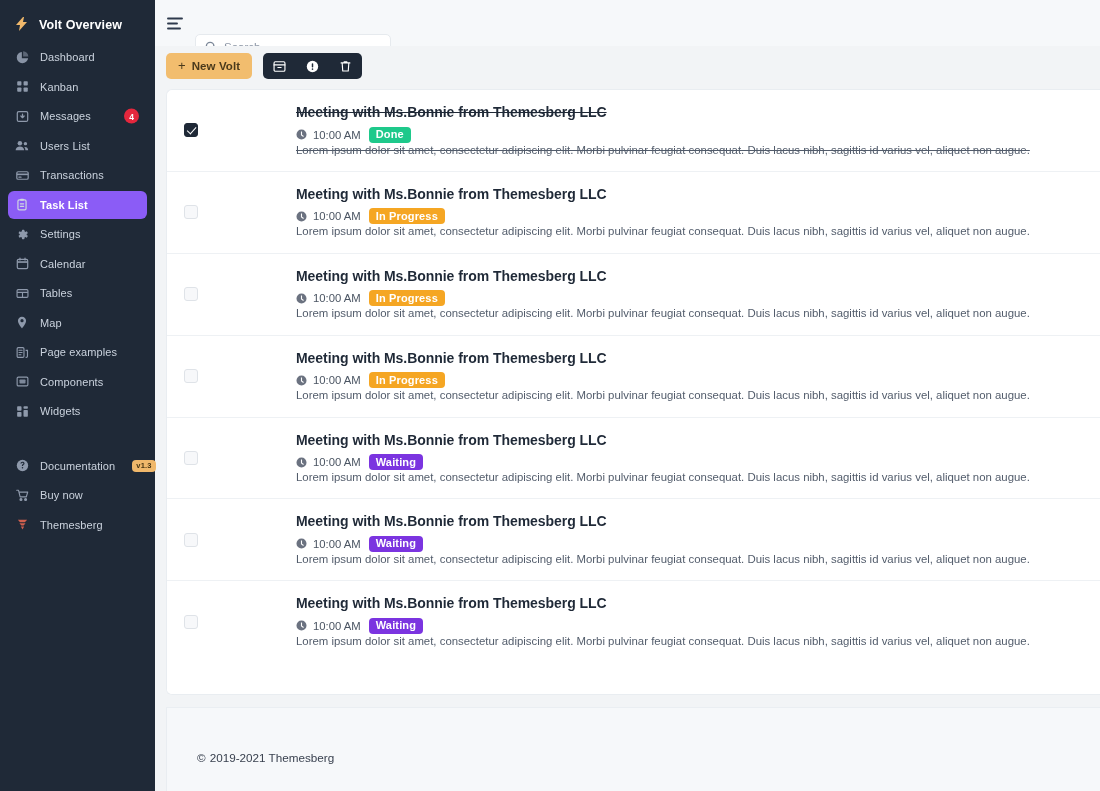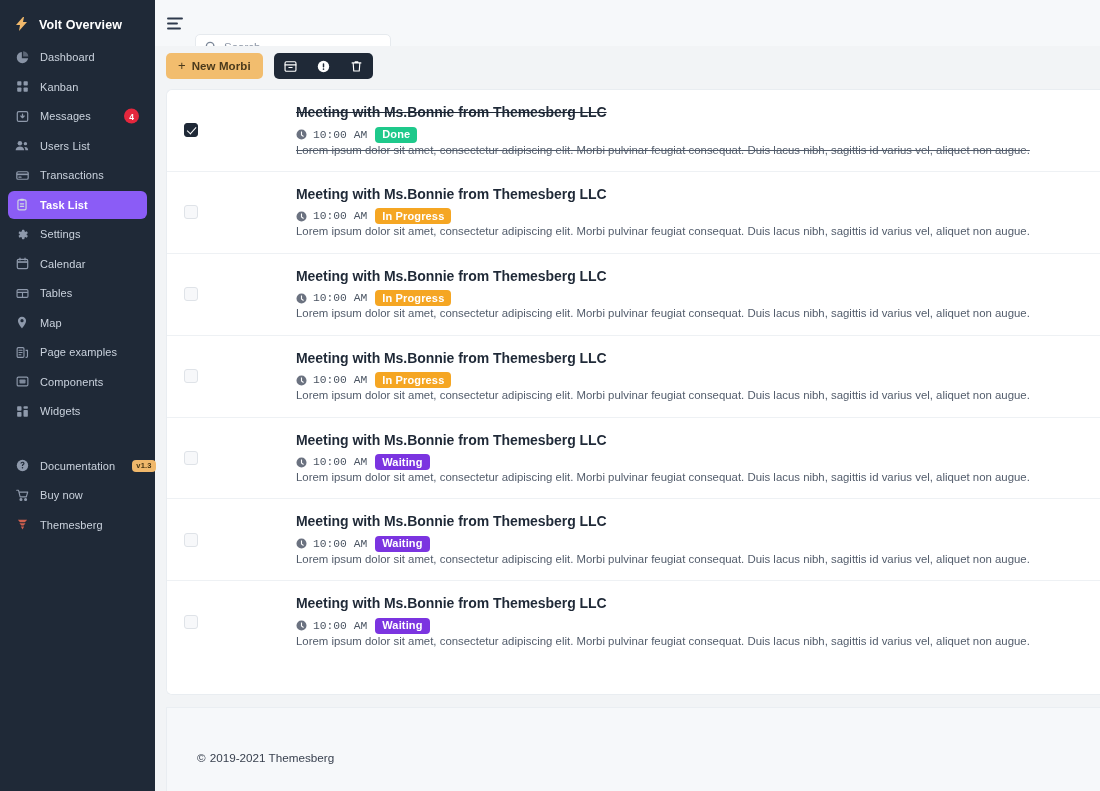--- a/index.html
+++ b/index.html
@@ -186,21 +186,21 @@
   .task-body { flex: 1 1 auto; min-width: 0; padding-top: 1px; }
   .task-title {
     font-size: 14px; font-weight: 700; color: #1f2937;
     line-height: 1.25; letter-spacing: -.05px;
   }
   .task-meta {
     display: flex; align-items: center; gap: 6px;
     margin-top: 5px;
   }
   .clock-ico { color: #6b7280; display: flex; align-items: center; }
-  .task-time { font-size: 11.3px; color: #4b5563; font-weight: 400; margin-right: 2px; font-family: Liberation Mono, monospace; }
+  .task-time { font-size: 11.3px; color: #4b5563; font-weight: 400; margin-right: 2px; }
 
   .pill {
     font-size: 11px; font-weight: 700; color: #fff;
     padding: 2.5px 7px 2.5px 7px;
     border-radius: 4px; letter-spacing: .15px;
     line-height: 1; white-space: nowrap;
   }
   .pill.done { background: #1ec98b; }
   .pill.progress { background: #f5a623; }
   .pill.waiting { background: #7b34e0; }
@@ -430,21 +430,21 @@
               <path d="M9.4 9.4L13 13" stroke-linecap="round"></path>
           </svg>
         </span>
         <input type="text" placeholder="Search" style="">
       </div>
     </div>
 
     <div class="actionbar">
       <button class="btn-new">
         <span class="plus">+</span>
-        <span>New Morbi</span>
+        <span>New Volt</span>
       </button>
       <div class="iconbar">
         <button>
           <svg width="13" height="13" viewBox="0 0 16 16" fill="none" stroke="currentColor" stroke-width="1.4">
             <rect x="1.3" y="2.2" width="13.4" height="11.6" rx="1.6"></rect>
             <path d="M1.3 6h13.4M6 9.2h4" stroke-linecap="round"></path>
           </svg>
         </button>
         <button>
           <svg width="13" height="13" viewBox="0 0 16 16" fill="currentColor">

